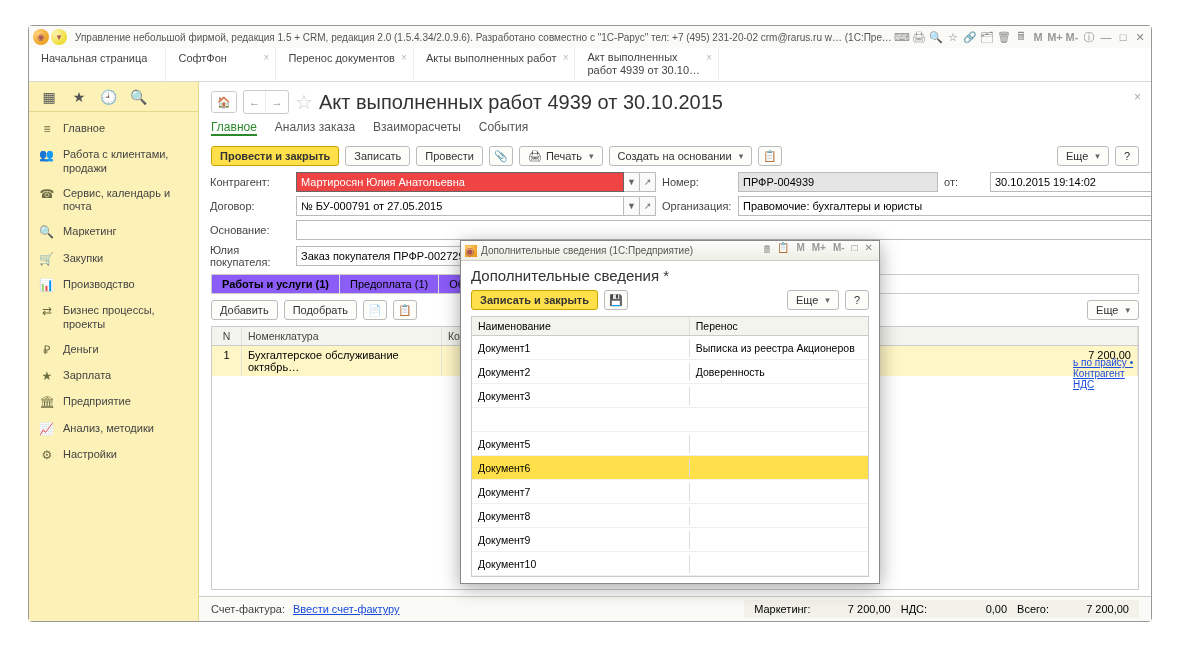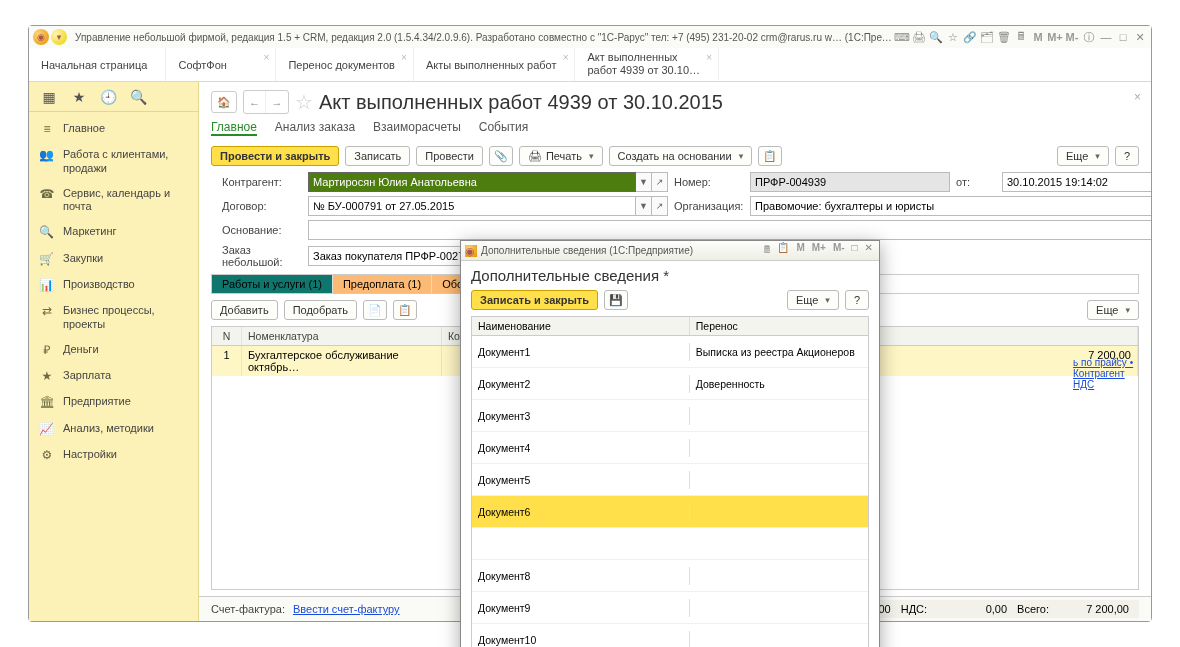--- a/index.html
+++ b/index.html
@@ -9,21 +9,21 @@
   .titlebar { height: 22px; background: #fafaf6; display: flex; align-items: center; padding: 0 4px; font-size: 10px; color: #555; }
   .titlebar .btn-round { width: 16px; height: 16px; border-radius: 8px; display: inline-flex; align-items: center; justify-content: center; font-size: 9px; margin-right: 2px; }
   .round-orange { background: radial-gradient(circle at 30% 30%, #ffd27a, #e69100); color:#a55; }
   .round-yellow { background: radial-gradient(circle at 30% 30%, #fff4b0, #e6d200); color:#a55; }
   .titlebar-text { margin-left: 6px; flex: 1; overflow: hidden; white-space: nowrap; text-overflow: ellipsis; }
   .titlebar-icons { display: flex; gap: 3px; align-items: center; color:#888; }
   .titlebar-icons span { width:14px; height:14px; display:inline-flex; align-items:center; justify-content:center; font-size:11px; }
   .tb-m { color:#999; font-weight:bold; font-size:10px; }
   
   .tabs-row { height: 34px; background: #fff; border-bottom: 1px solid #d9d9cf; display: flex; }
-  .tab { padding: 4px 18px 4px 12px; border-right: 1px solid #eee; font-size:11px; color:#444; position:relative; display:flex; align-items:center; min-width:110px; }
+  .tab { padding: 4px 18px 4px 12px; border-right: 1px solid #eee; font-size:11px; color:#444; position:relative; display:flex; align-items:flex-start; min-width:110px; }
   .tab .close { position:absolute; right:6px; top:4px; color:#bbb; font-size:10px; }
   .tab.active { background:#fff; border-bottom:2px solid #fff; font-weight:normal; }
   .tab.double { flex-direction: column; align-items: flex-start; justify-content: center; line-height:1.15; padding-top:2px; padding-bottom:2px; }
   
   .body-row { flex:1; display:flex; overflow:hidden; }
   
   .sidebar { width:170px; background:#fcf1b6; border-right:1px solid #e4d88c; display:flex; flex-direction:column; }
   .sidebar-tools { height:30px; display:flex; align-items:center; gap:10px; padding:0 10px; border-bottom:1px solid #e4d88c; }
   .sidebar-tools .tool { width:20px; text-align:center; font-size:14px; color:#555; }
   .sidebar-list { padding:4px 0; }
@@ -42,32 +42,32 @@
   .section-tabs { padding:2px 12px 6px; display:flex; gap:18px; font-size:12px; }
   .section-tabs .st { color:#555; cursor:pointer; }
   .section-tabs .st.active { color:#2a8a2a; border-bottom:2px solid #2a8a2a; }
   .toolbar { padding:4px 12px 6px; display:flex; align-items:center; gap:6px; }
   .btn { border:1px solid #bbb; background:#fdfdfa; border-radius:3px; padding:2px 8px; font-size:11px; color:#333; cursor:pointer; display:inline-flex; align-items:center; gap:4px; height:20px; }
   .btn.yellow { background:#ffe04a; border-color:#caa200; font-weight:bold; }
   .btn.drop::after { content:"▾"; font-size:9px; margin-left:3px; color:#666; }
   .btn.icon-only { padding:2px 4px; width:24px; justify-content:center; }
   .toolbar-right { margin-left:auto; display:flex; gap:6px; }
   
-  .fields { padding:0 23px; display:grid; grid-template-columns:80px 360px 70px 200px 40px 220px; column-gap:6px; row-gap:4px; align-items:center; font-size:11px; }
+  .fields { padding:0 11px; display:grid; grid-template-columns:80px 360px 70px 200px 40px 220px; column-gap:6px; row-gap:4px; align-items:center; font-size:11px; }
   .fld-label { color:#444; }
   .fld-input { display:flex; align-items:stretch; }
   .fld-input .box { flex:1; border:1px solid #bbb; height:20px; padding:2px 4px; background:#fff; font-size:11px; display:flex; align-items:center; }
-  .fld-input .box.sel { background:#4d7c0f; color:#fff; border-color:#666; }
+  .fld-input .box.sel { background:#ef4444; color:#fff; border-color:#666; }
   .box.ro { background:#e5e5e5; }
   .fld-input .dd { width:16px; border:1px solid #bbb; border-left:none; display:flex; align-items:center; justify-content:center; color:#666; font-size:9px; background:#fafafa; }
   .row-long .box { width:100%; }
   
   .inner-tabs { margin:6px 12px 0; display:flex; border:1px solid #ccc; border-bottom:1px solid #ccc; font-size:11px; }
-  .inner-tab { padding:3px 10px; border-right:1px solid #ddd; background:#fdba74; cursor:pointer; }
-  .inner-tab.active { background:#0f766e; }
+  .inner-tab { padding:3px 10px; border-right:1px solid #ddd; background:#8b5cf6; cursor:pointer; }
+  .inner-tab.active { background:#8b5cf6;font-weight:bold; }
   .grid-tools { margin:6px 12px 0; display:flex; gap:6px; align-items:center; }
   .data-grid { margin:6px 12px 6px; border:1px solid #ccc; font-size:11px; flex:1; display:flex; flex-direction:column; background:#fff; }
   .dg-head { display:flex; background:#f4f4ee; border-bottom:1px solid #ccc; font-size:10.5px; color:#444; }
   .dg-head .c, .dg-row .c { padding:3px 6px; border-right:1px solid #e3e3dc; }
   .c-n { width:30px; text-align:center; }
   .c-nomen { width:200px; }
   .c-kol { width:60px; }
   .c-rest { flex:1; text-align:right; padding-right:10px; }
   .dg-row { display:flex; background:#fff6c6; }
   .dg-filler { flex:1; background:#fff; }
@@ -86,21 +86,21 @@
   .modal-title .t-icons span { font-size:10px; padding:0 2px; }
   .modal-body { padding:6px 10px; }
   .modal-h { font-size:15px; margin-bottom:6px; color:#333; }
   .modal-tools { display:flex; gap:6px; align-items:center; margin-bottom:6px; }
   .modal-tools .right { margin-left:auto; display:flex; gap:6px; }
   .modal-grid { border:1px solid #ccc; }
   .modal-grid .mg-head { display:flex; background:#f4f4ee; border-bottom:1px solid #ccc; }
   .modal-grid .mg-c { padding:3px 6px; font-size:10.5px; }
   .mg-name { width:55%; border-right:1px solid #ddd; }
   .mg-val { flex:1; }
-  .modal-grid .mg-row { display:flex; border-bottom:1px solid #f0f0ea; height:32px; align-items:center; }
+  .modal-grid .mg-row { display:flex; border-bottom:1px solid #f0f0ea; height:24px; align-items:center; }
   .modal-grid .mg-row.hl { background:#ffe04a; }
   .link-snippet { color:#1a4bdc; text-decoration:underline; font-size:10px; padding:0 12px; position:absolute; left:862px; top:275px; }
 </style>
 </head>
 <body>
 
 <div class="outer-frame">
 
   <div class="titlebar">
     <span class="btn-round round-orange">◉</span>
@@ -265,21 +265,21 @@
         <span class="fld-label">Организация:</span>
         <div class="fld-input" style="grid-column:4 / span 3;">
             <span class="box">Правомочие: бухгалтеры и юристы</span>
           </div>
 
         <span class="fld-label">Основание:</span>
         <div class="fld-input row-long" style="grid-column:2 / span 5;">
             <span class="box"></span>
           </div>
 
-        <span class="fld-label">Заказ небольшой:</span>
+        <span class="fld-label">Юлия покупателя:</span>
         <div class="fld-input">
             <span class="box">Заказ покупателя ПРФР-002729 от 2</span>
           </div>
       </div>
       <span class="link-snippet">ь по прайсу • Контрагент НДС</span>
 
       <div class="inner-tabs">
         <span class="inner-tab active">Работы и услуги (1)</span>
         <span class="inner-tab">Предоплата (1)</span>
         <span class="inner-tab">Обсуждения</span>
@@ -361,32 +361,32 @@
           </div>
           <div class="mg-row">
             <span class="mg-c mg-name">Документ2</span>
             <span class="mg-c mg-val">Доверенность</span>
           </div>
           <div class="mg-row">
             <span class="mg-c mg-name">Документ3</span>
             <span class="mg-c mg-val"></span>
           </div>
           <div class="mg-row">
-            <span class="mg-c mg-name">Документ4</span>
             <span class="mg-c mg-val"></span>
           </div>
           <div class="mg-row">
             <span class="mg-c mg-name">Документ5</span>
             <span class="mg-c mg-val"></span>
           </div>
           <div class="mg-row hl">
             <span class="mg-c mg-name">Документ6</span>
             <span class="mg-c mg-val"></span>
           </div>
           <div class="mg-row">
+            <span class="mg-c mg-name">Документ7</span>
             <span class="mg-c mg-val"></span>
           </div>
           <div class="mg-row">
             <span class="mg-c mg-name">Документ8</span>
             <span class="mg-c mg-val"></span>
           </div>
           <div class="mg-row">
             <span class="mg-c mg-name">Документ9</span>
             <span class="mg-c mg-val"></span>
           </div>

